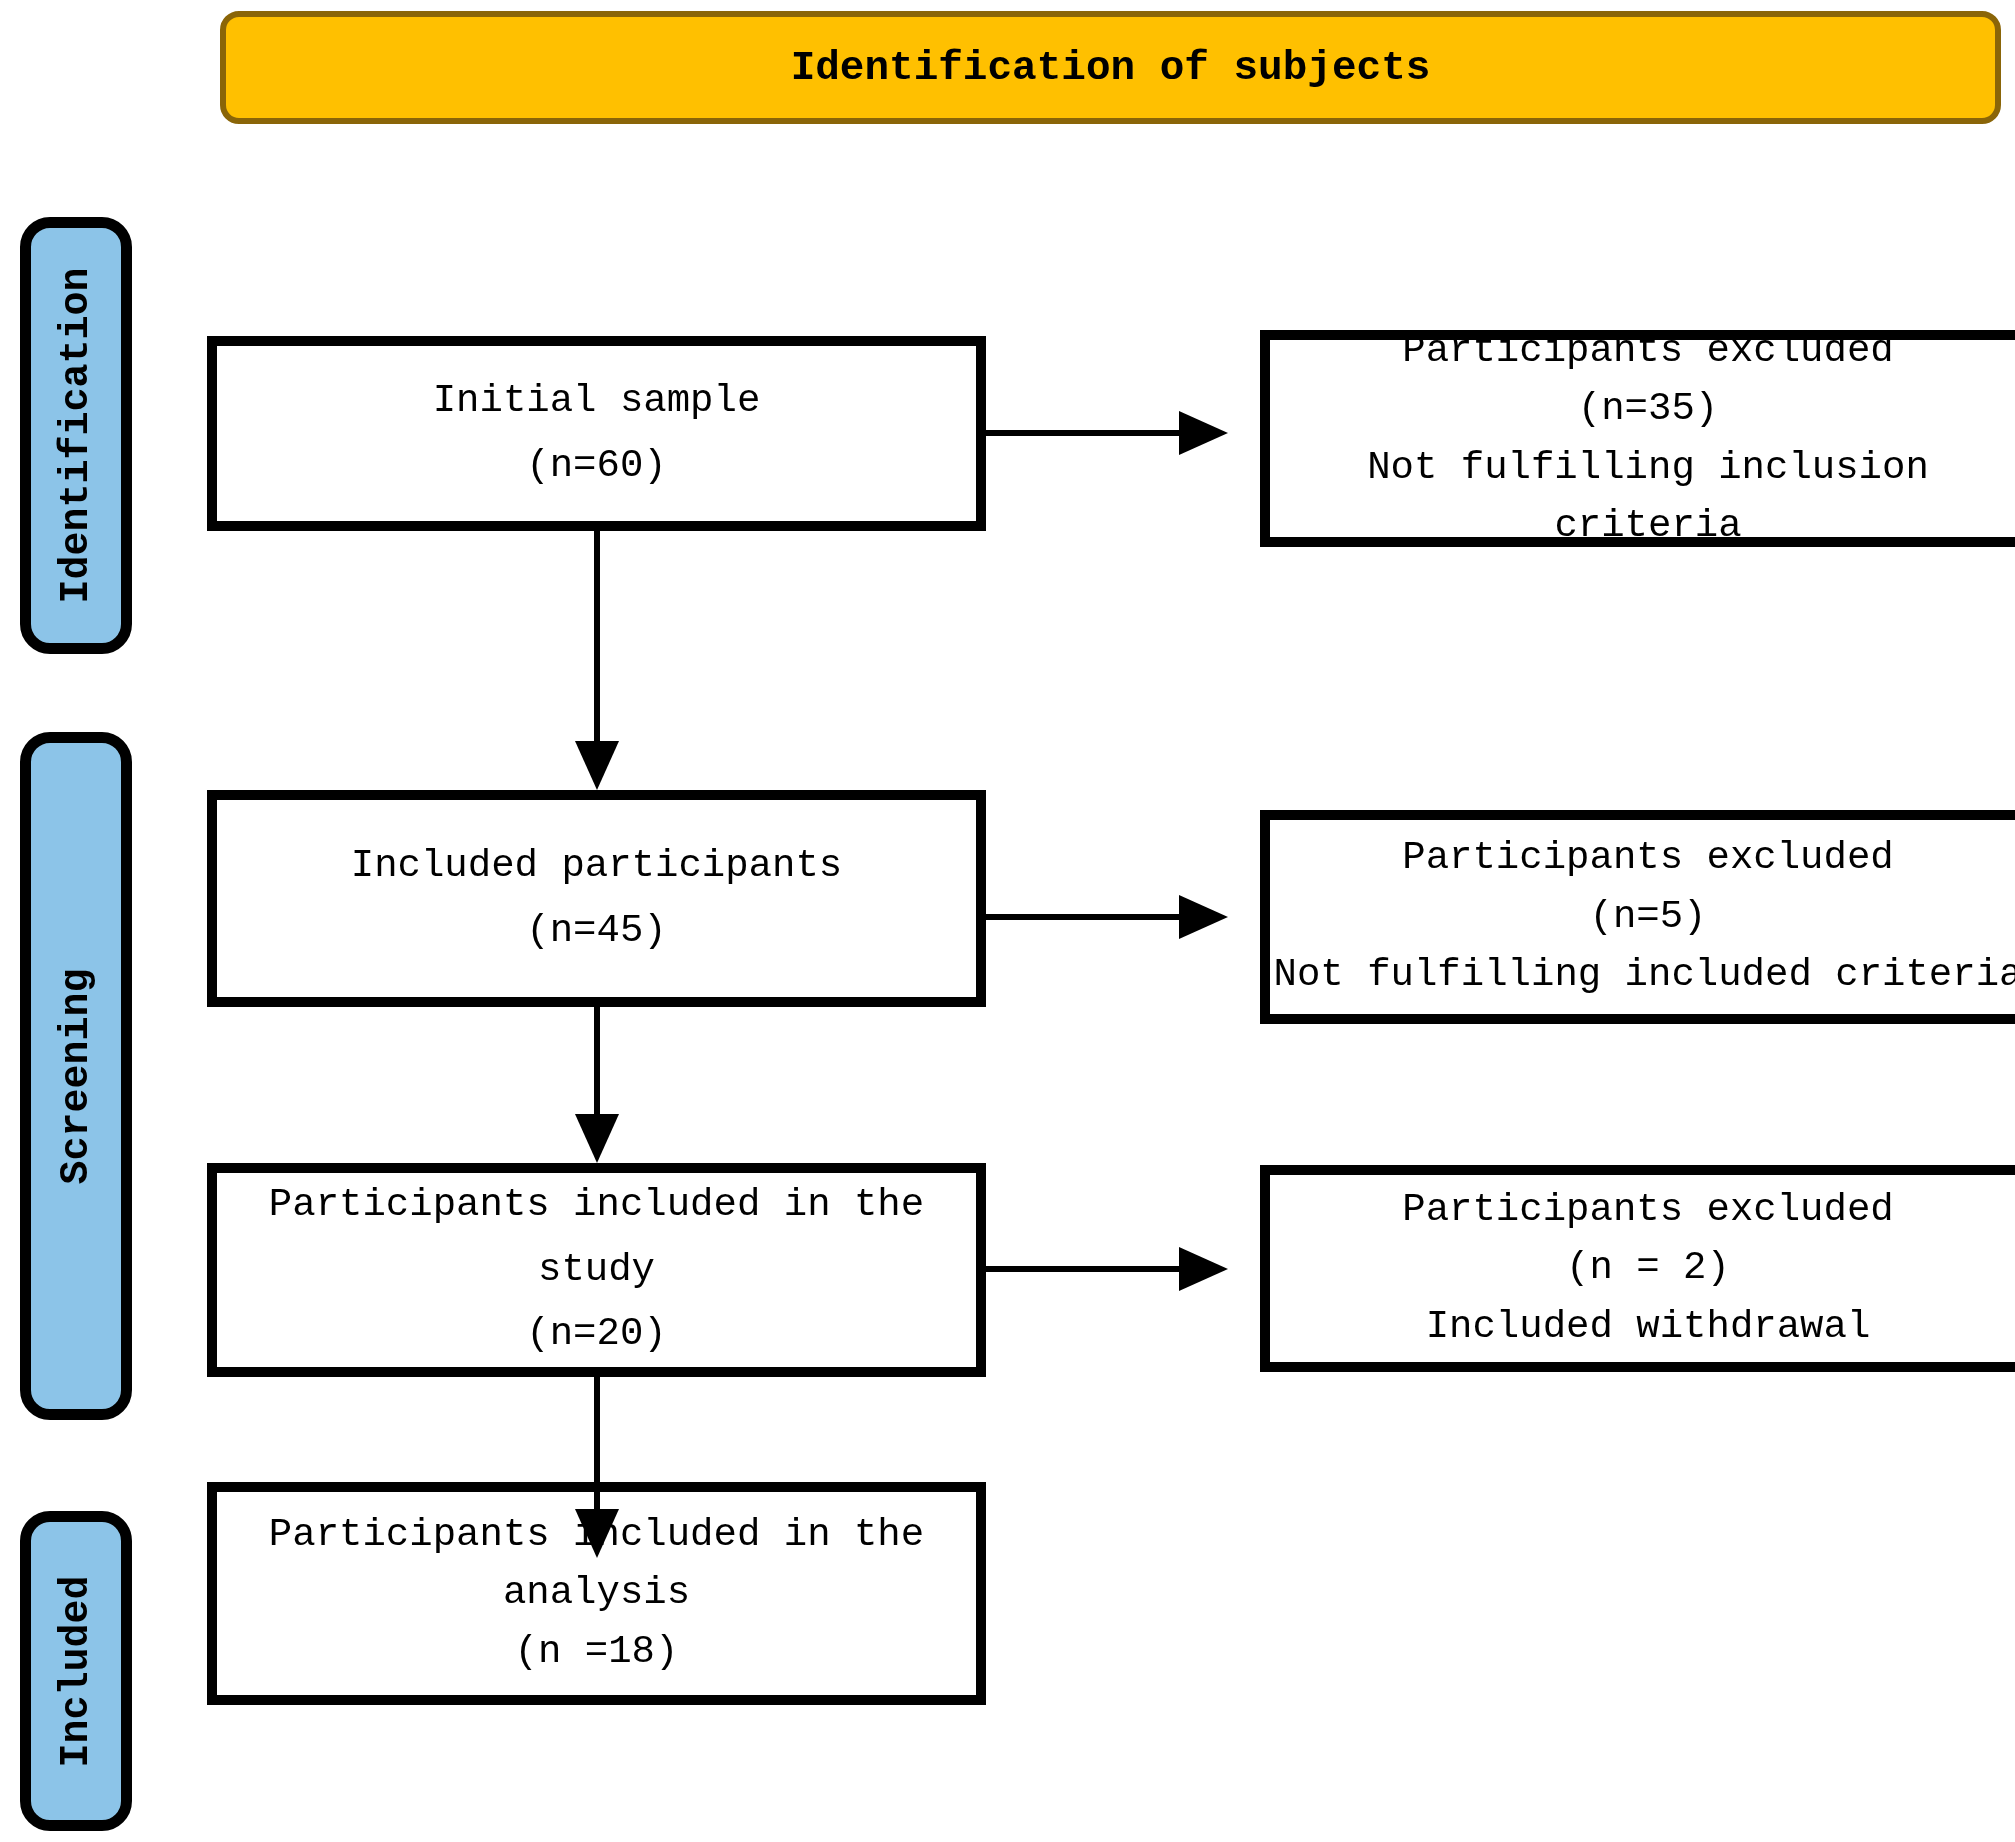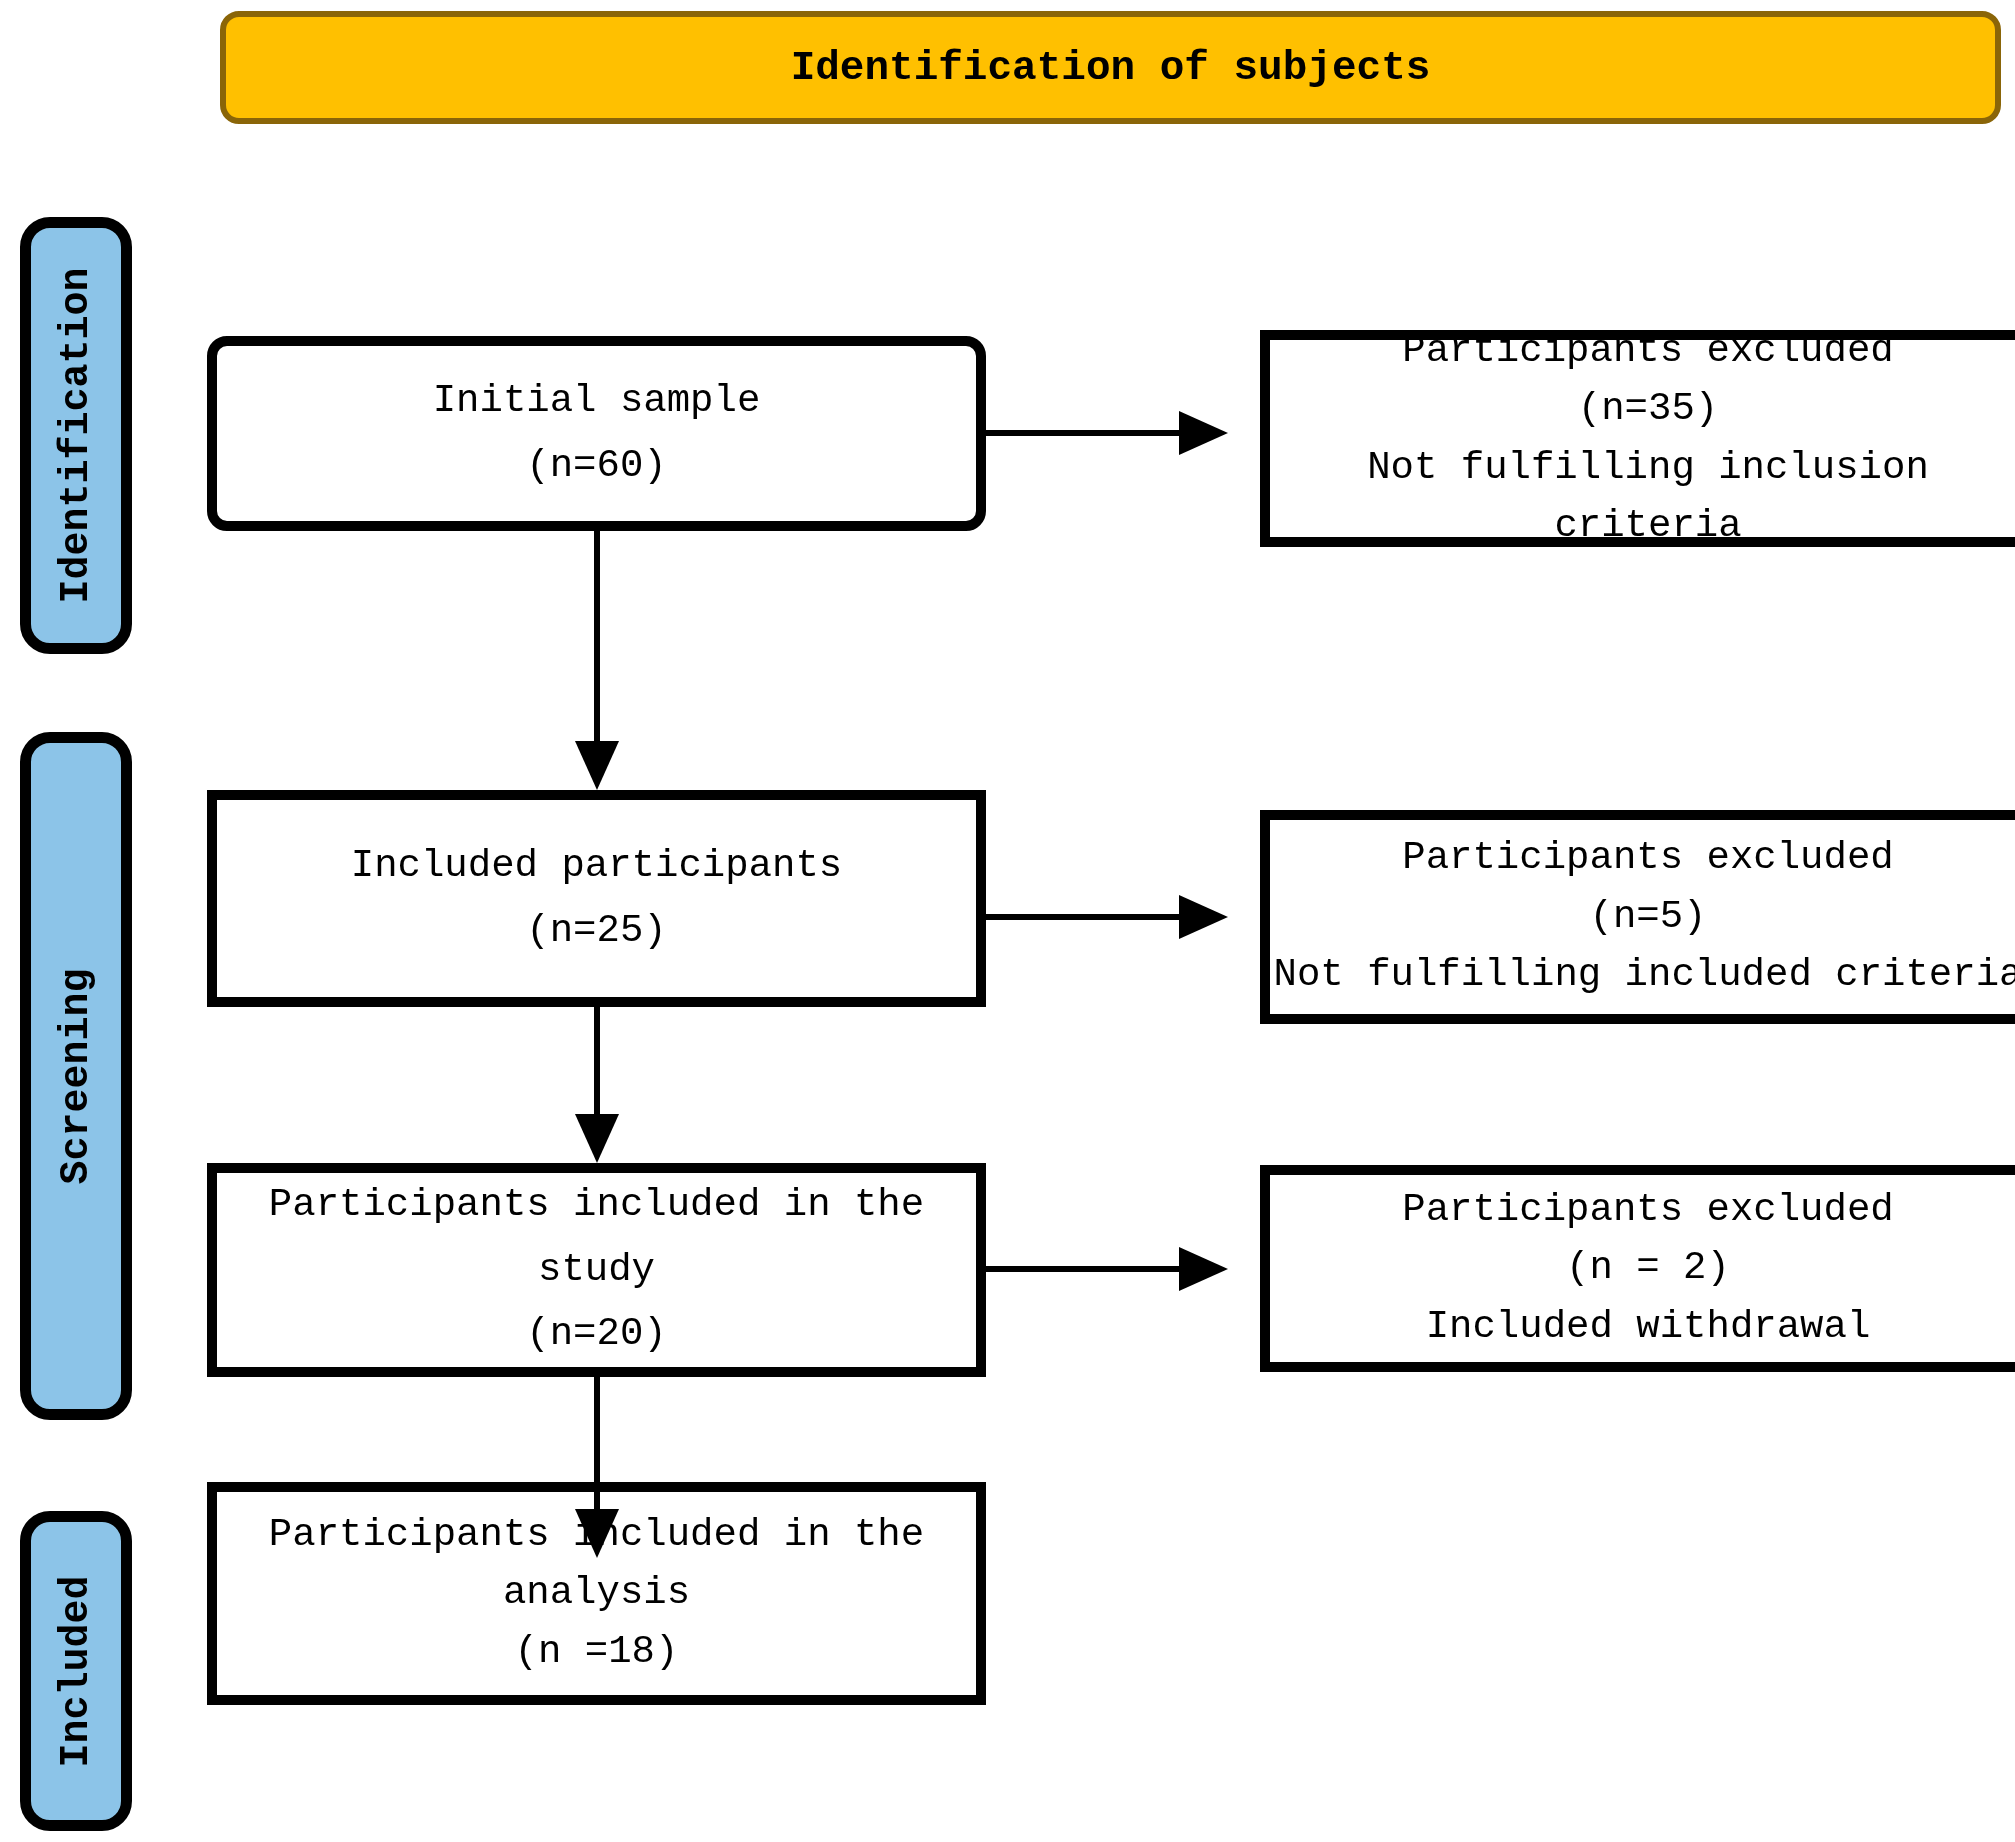--- a/index.html
+++ b/index.html
@@ -48,21 +48,21 @@
   .mbox {
     position: absolute;
     left: 207px; width: 779px;
     background: #ffffff;
     border: 10px solid var(--box-border, #000000);
     display: flex; flex-direction: column;
     align-items: center; justify-content: center;
     text-align: center;
   }
   .mbox .line { display: block; font-size: 39px; line-height: 1.65; }
-  .box-1 { top: 336px;  height: 195px; border-radius: 20px; }
+  .box-1 { top: 336px;  height: 195px; }
   .box-2 { top: 790px; height: 217px; }
   .box-3 { top: 1163px; height: 214px; }
   .box-4 { top: 1482px; height: 223px; }
   .box-4 .line { line-height: 1.5; }
 
   
   .ebox {
     position: absolute;
     left: 1228px; width: 776px;
     background: #ffffff;
@@ -119,21 +119,21 @@
     <span class="stage-text">Included</span>
   </div>
 
   <div class="mbox box-1">
     <span class="line">Initial sample</span>
     <span class="line">(n=60)</span>
   </div>
 
   <div class="mbox box-2">
     <span class="line">Included participants</span>
-    <span class="line">(n=25)</span>
+    <span class="line">(n=45)</span>
   </div>
 
   <div class="mbox box-3">
     <span class="line">Participants included in the study</span>
     <span class="line">(n=20)</span>
   </div>
 
   <div class="mbox box-4">
     <span class="line">Participants included in the</span>
     <span class="line">analysis</span>

